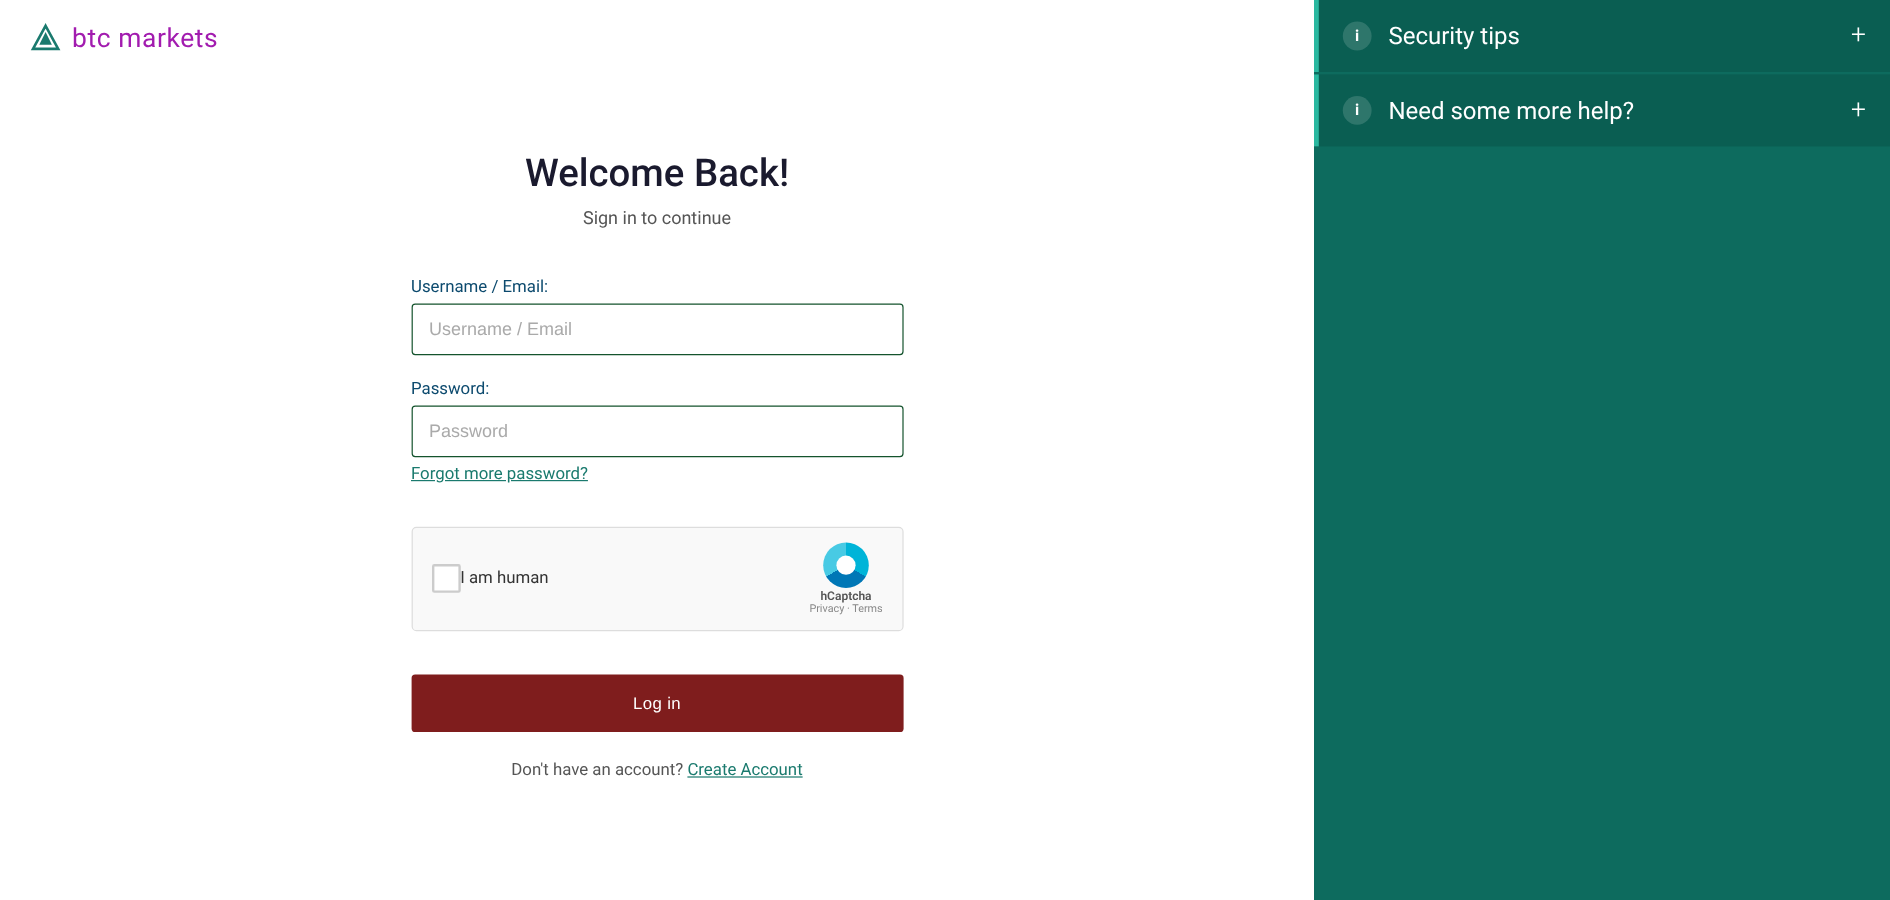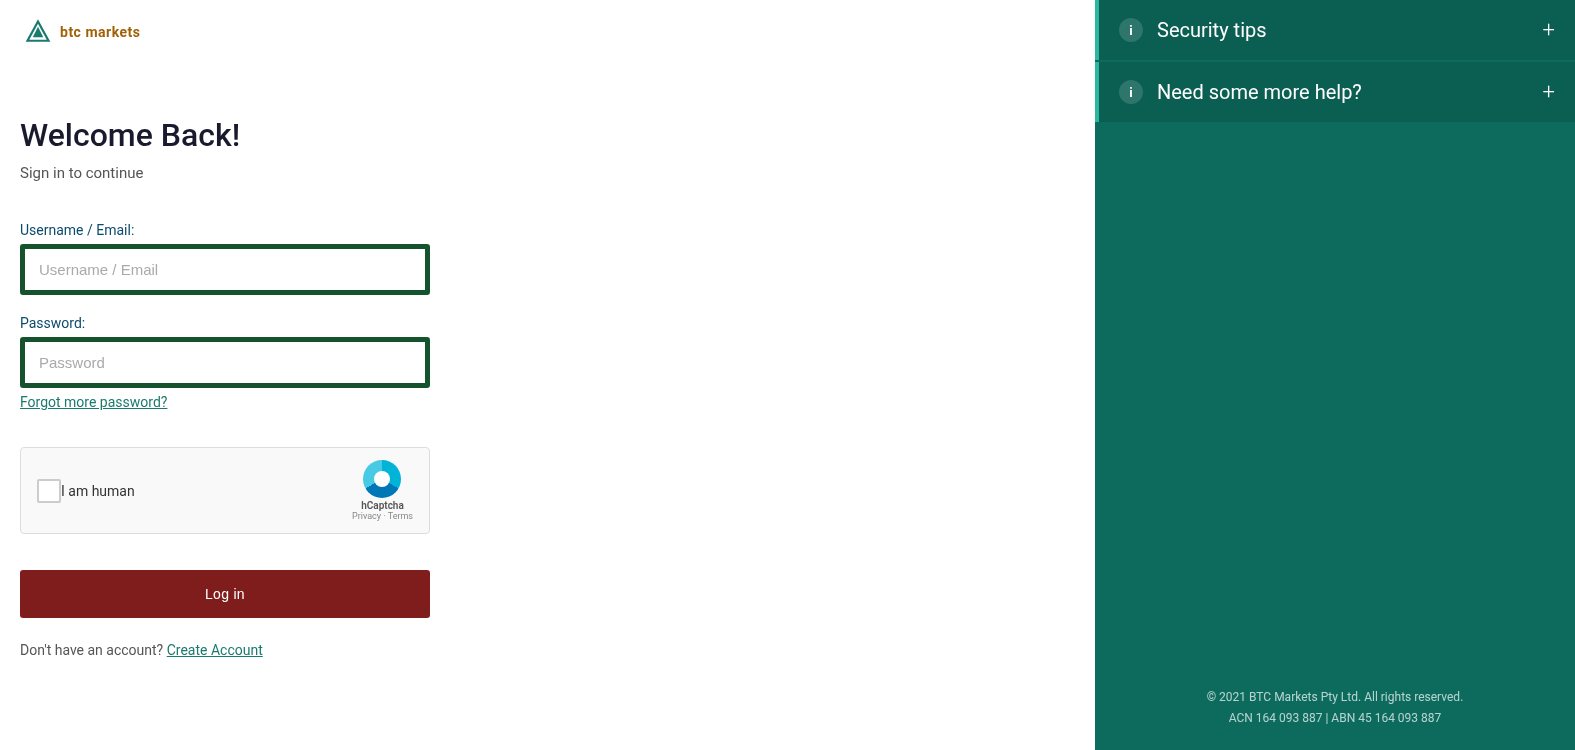--- a/index.html
+++ b/index.html
@@ -26,30 +26,31 @@
       align-items: center;
       gap: 8px;
     }
 
     .logo-icon {
       width: 28px;
       height: 28px;
     }
 
     .logo-text {
-      font-size: 14px;
-      font-weight: 700;
-      color: #a16207;
+      font-size: 22px;
+      font-weight: 400;
+      color: #a21caf;
       letter-spacing: 0.5px;
     }
 
     .login-form-container {
       flex: 1;
       display: flex;
       flex-direction: column;
+      align-items: center;
       justify-content: center;
       padding: 40px 20px;
       margin-top: -40px;
     }
 
     .welcome-title {
       font-size: 32px;
       font-weight: 500;
       color: #1a1a2e;
       margin-bottom: 10px;
@@ -70,21 +71,21 @@
       display: block;
       font-size: 14px;
       color: #0c4a6e;
       margin-bottom: 6px;
     }
 
     .form-input {
       width: 100%;
       padding: 12px 14px;
       font-size: 15px;
-      border: 5px solid #14532d;
+      border: 1px solid #14532d;
       border-radius: 3px;
       outline: none;
       color: #333;
       background: #fff;
     }
 
     .form-input::placeholder {
       color: #aaa;
     }
 
@@ -326,17 +327,13 @@
   <div class="accordion-item">
     <div class="accordion-header">
       <div class="accordion-header-left">
         <div class="info-circle">i</div>
         <span class="accordion-title">Need some more help?</span>
       </div>
       <span class="accordion-plus">+</span>
     </div>
   </div>
 
-  <div class="right-footer">
-    <p class="footer-text">© 2021 BTC Markets Pty Ltd. All rights reserved.</p>
-    <p class="footer-text">ACN 164 093 887 | ABN 45 164 093 887</p>
-  </div>
 </div>
 
 </body></html>

